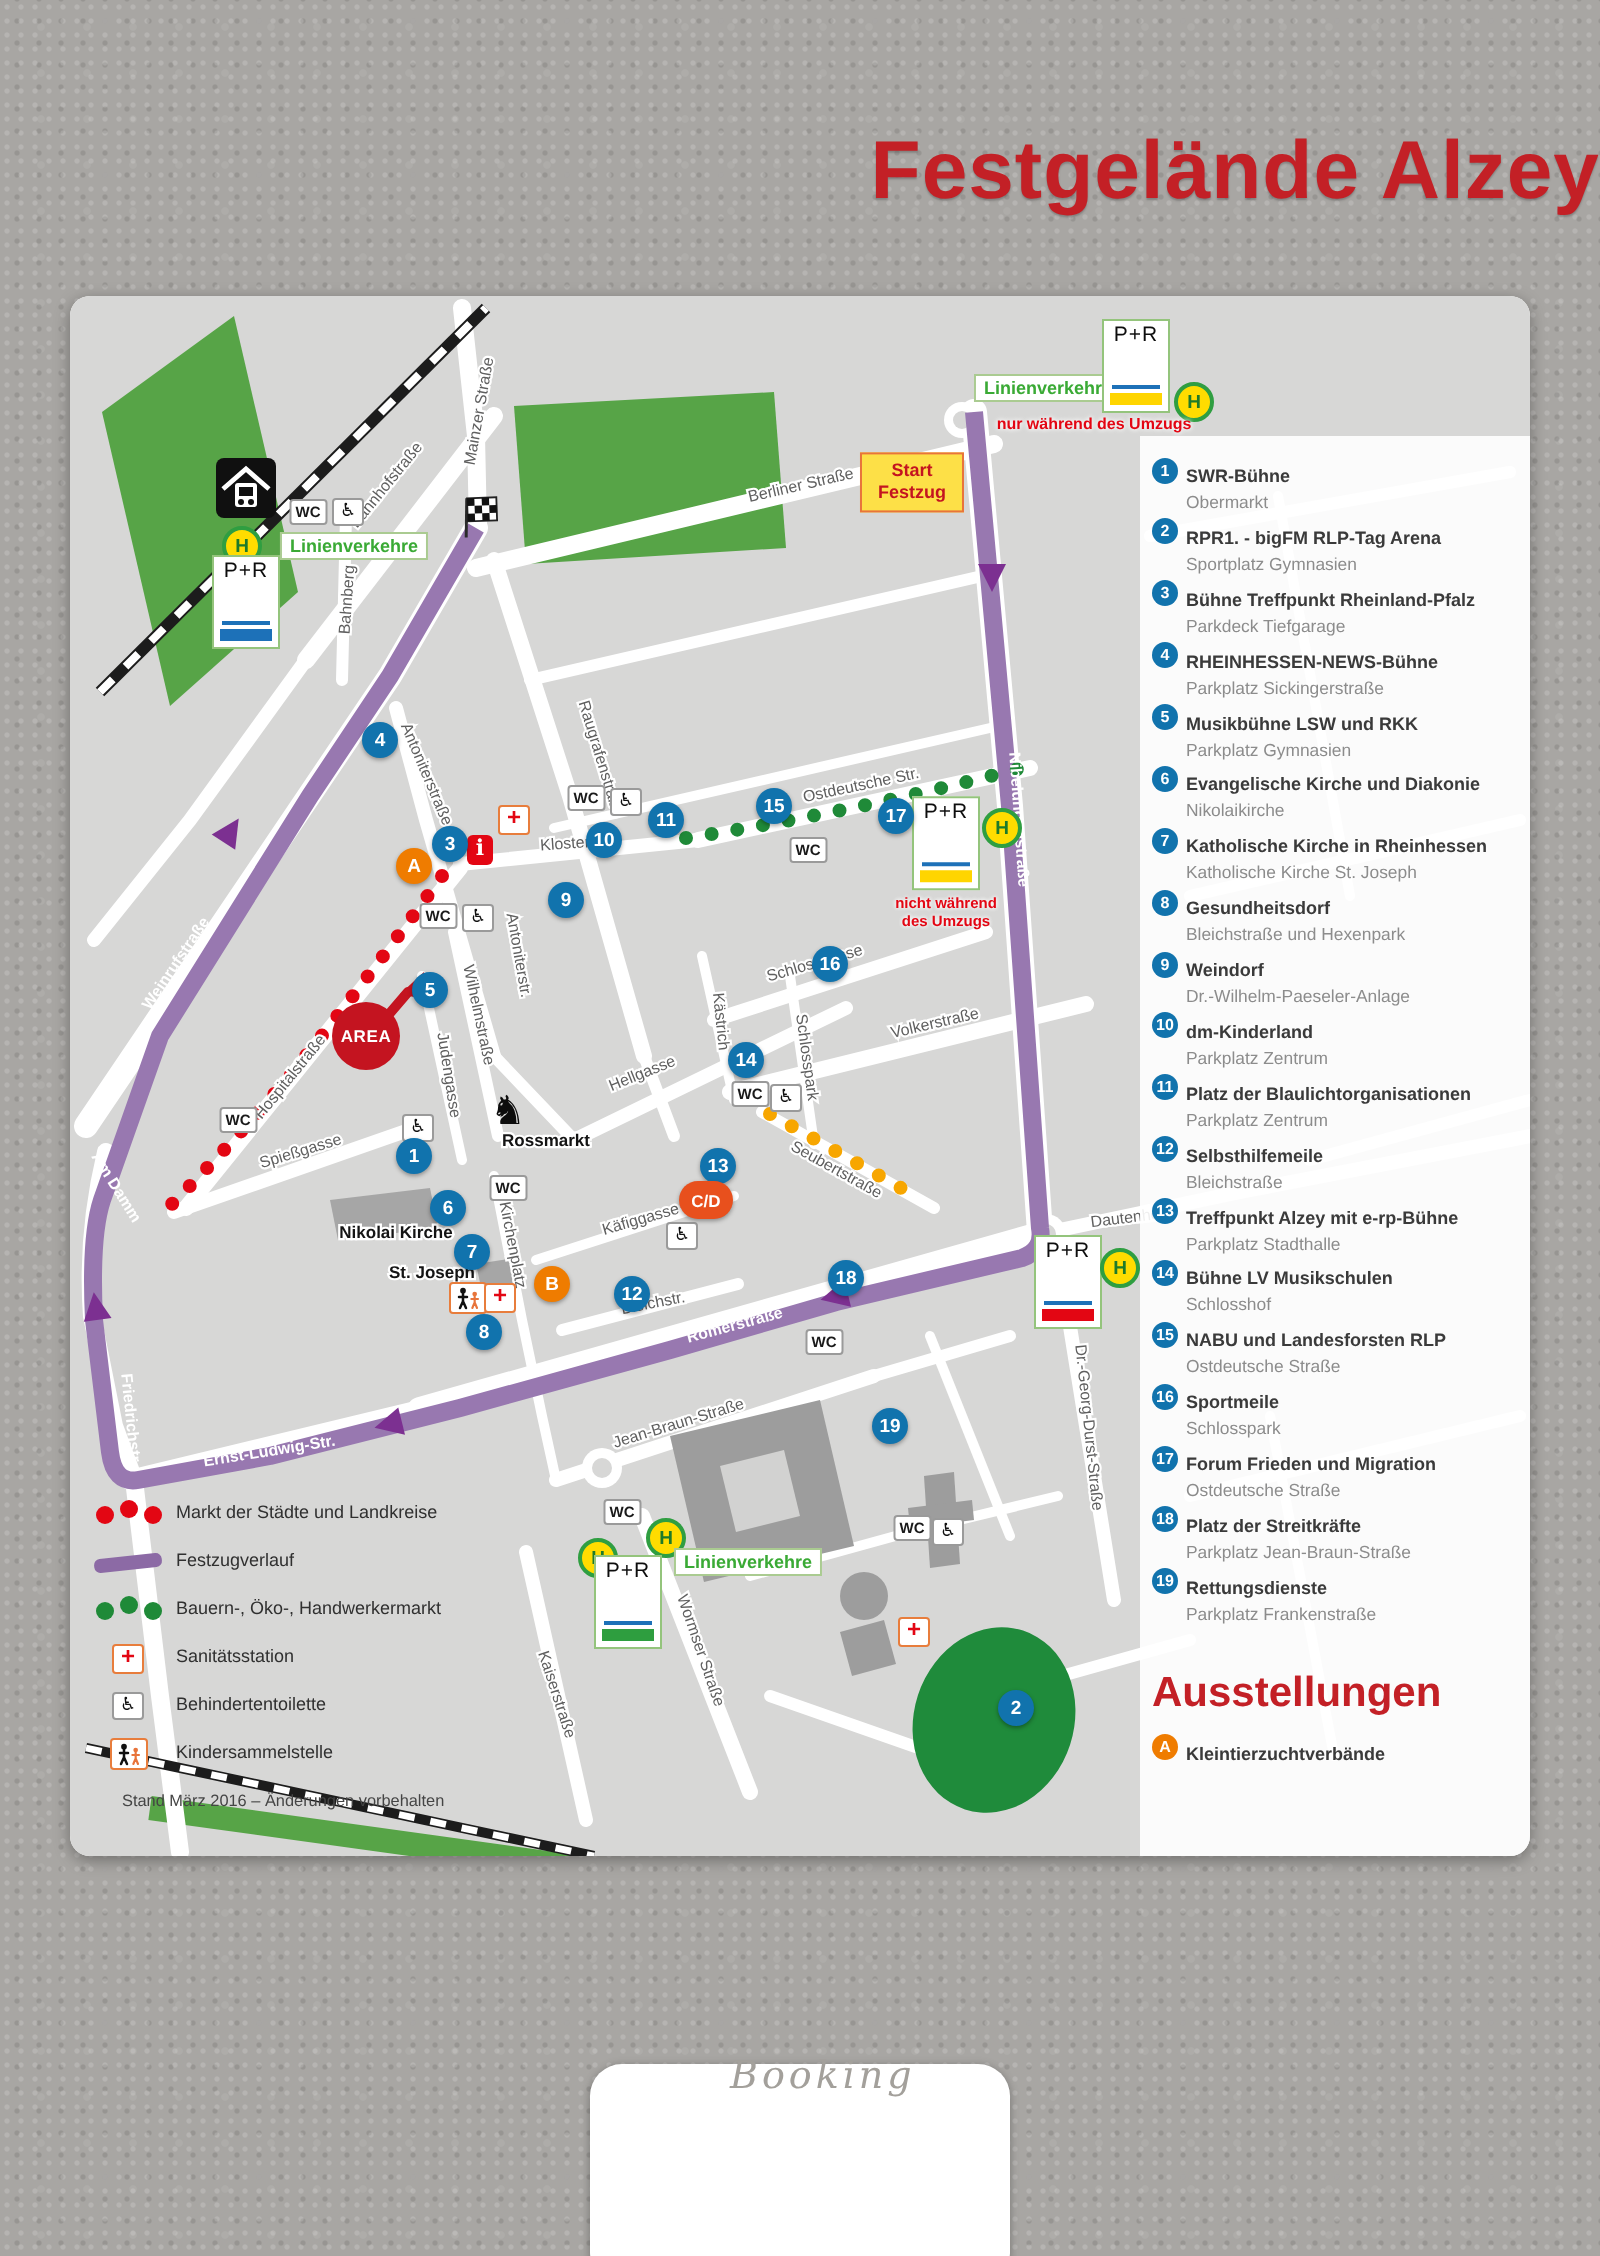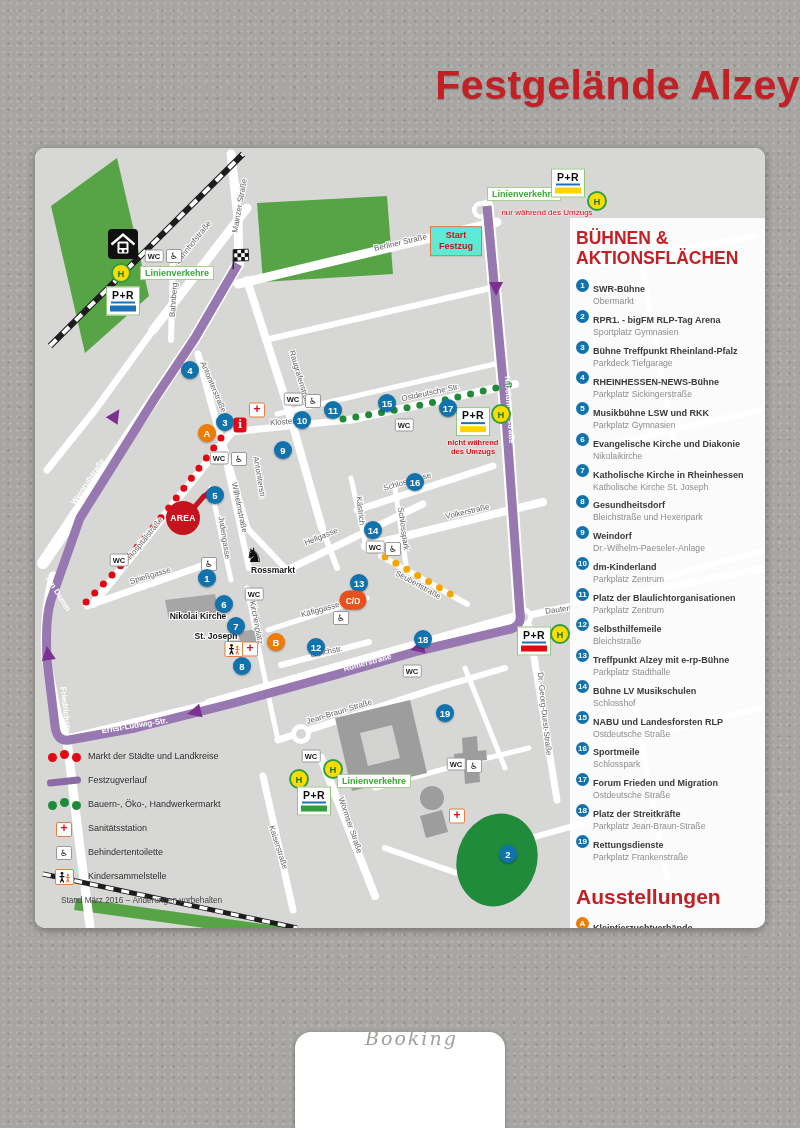--- a/index.html
+++ b/index.html
@@ -25,35 +25,35 @@
     color:#fff;font-size:9.5px;font-weight:700;display:flex;align-items:center;justify-content:center;
     box-shadow:0 1px 2px rgba(0,0,0,.35);z-index:4;}
   .mk.a{background:#ef7c00;}
   .mk.cd{width:27px;height:19px;border-radius:10px;background:#e8501d;font-size:8.5px;}
   .ic-wc{background:#fff;border:1px solid #9a9a9a;border-radius:2px;padding:1px 2px;font-size:7.5px;font-weight:700;color:#1a1a1a;line-height:1.2;}
   .ic-ws{background:#fff;border:1px solid #9a9a9a;border-radius:2px;width:14px;height:12px;display:flex;align-items:center;justify-content:center;
     font-family:"DejaVu Sans",sans-serif;font-size:9px;color:#111;}
   .ic-h{width:16px;height:16px;border-radius:50%;background:#ffdc00;border:2px solid #2f9e41;color:#1d7a2a;
     font-size:9.5px;font-weight:800;display:flex;align-items:center;justify-content:center;}
   .ic-pr{display:flex;flex-direction:column;align-items:center;background:#fff;border:1px solid #94c47c;padding:2px 3px 3px;}
-  .pr-t{font-size:10.5px;font-weight:700;color:#0d0d0d;line-height:1;border-bottom:2.5px solid #1d71b8;padding:0 1px 1px;letter-spacing:.5px;}
+  .pr-t{font-size:10.5px;font-weight:400;color:#0d0d0d;line-height:1;border-bottom:2.5px solid #1d71b8;padding:0 1px 19px;letter-spacing:.5px;}
   .pr-bar{width:26px;height:6.5px;margin-top:2px;}
   .pr-note{font-size:7.5px;font-weight:700;color:#e30613;text-align:center;line-height:1.25;width:52px;margin-top:2px;
     text-shadow:0 0 2px #fff,0 0 2px #fff;}
   .ic-cross{width:14px;height:13px;background:#fff;border:1.5px solid #e87d3c;border-radius:2px;color:#e30613;
     font-size:12px;font-weight:800;line-height:11px;text-align:center;}
   .ic-info{width:13px;height:15px;background:#e30613;border-radius:3px;color:#fff;font-family:"DejaVu Serif",serif;
     font-size:11px;font-weight:800;line-height:14px;text-align:center;}
   .ic-kids{width:17px;height:14px;background:#fff;border:1.5px solid #e87d3c;border-radius:2px;display:flex;align-items:center;justify-content:center;}
   .ic-flag{transform:rotate(-10deg);}
   .ic-st{width:30px;height:30px;}
-  .ic-start{background:#5eead4;border:1.5px solid #e8743b;color:#c41420;font-size:9px;font-weight:700;line-height:1.2;
+  .ic-start{background:#fde047;border:1.5px solid #e8743b;color:#c41420;font-size:9px;font-weight:700;line-height:1.2;
     text-align:center;padding:3px 8px;}
   .ic-linien{background:#fff;border:1px solid #aacb91;color:#3aaa35;font-size:9px;font-weight:700;padding:1px 4px;white-space:nowrap;}
-  .ic-nur{color:#e30613;font-size:8px;font-weight:400;white-space:nowrap;text-shadow:0 0 2px #fff,0 0 3px #fff;}
+  .ic-nur{color:#e30613;font-size:8px;font-weight:700;white-space:nowrap;text-shadow:0 0 2px #fff,0 0 3px #fff;}
   .ic-area{position:relative;width:34px;height:34px;}
   .area-c{position:absolute;left:0;top:0;width:34px;height:34px;border-radius:50%;background:#c41420;color:#fff;
     font-size:8.5px;font-weight:800;display:flex;align-items:center;justify-content:center;letter-spacing:.3px;}
   .area-ar{position:absolute;right:-17px;top:-17px;}
   .ic-horse{font-family:"DejaVu Sans",sans-serif;font-size:20px;color:#0c0c0c;line-height:1;}
 
   
   .ln{fill:#5f5f5f;stroke:#fff;stroke-width:2.2px;paint-order:stroke;font-size:8px;}
   .lw{fill:#fff;font-size:8px;font-weight:700;}
   .lp{fill:#141414;stroke:#fff;stroke-width:2.2px;paint-order:stroke;font-size:8.5px;font-weight:700;}
@@ -487,21 +487,20 @@
                 </svg>
               </span>
             </span>
             <span class="lg-label">Kindersammelstelle</span>
           </div>
         </div>
       <div class="lg-note">Stand März 2016  – Änderungen vorbehalten</div>
     </div>
 
     <div class="sidebar">
-      <div class="sb-title">BÜHNEN &amp; AKTIONSFLÄCHEN</div>
       <div id="buehnen-list">
           <div class="sb-item">
             <span class="sb-badge" style="background: rgb(17, 115, 173);">1</span>
             <div class="sb-body"><span class="sb-name">SWR-Bühne</span><div class="sb-loc">Obermarkt</div></div>
           </div>
           <div class="sb-item">
             <span class="sb-badge" style="background: rgb(17, 115, 173);">2</span>
             <div class="sb-body"><span class="sb-name">RPR1. - bigFM RLP-Tag Arena</span><div class="sb-loc">Sportplatz Gymnasien</div></div>
           </div>
           <div class="sb-item">

